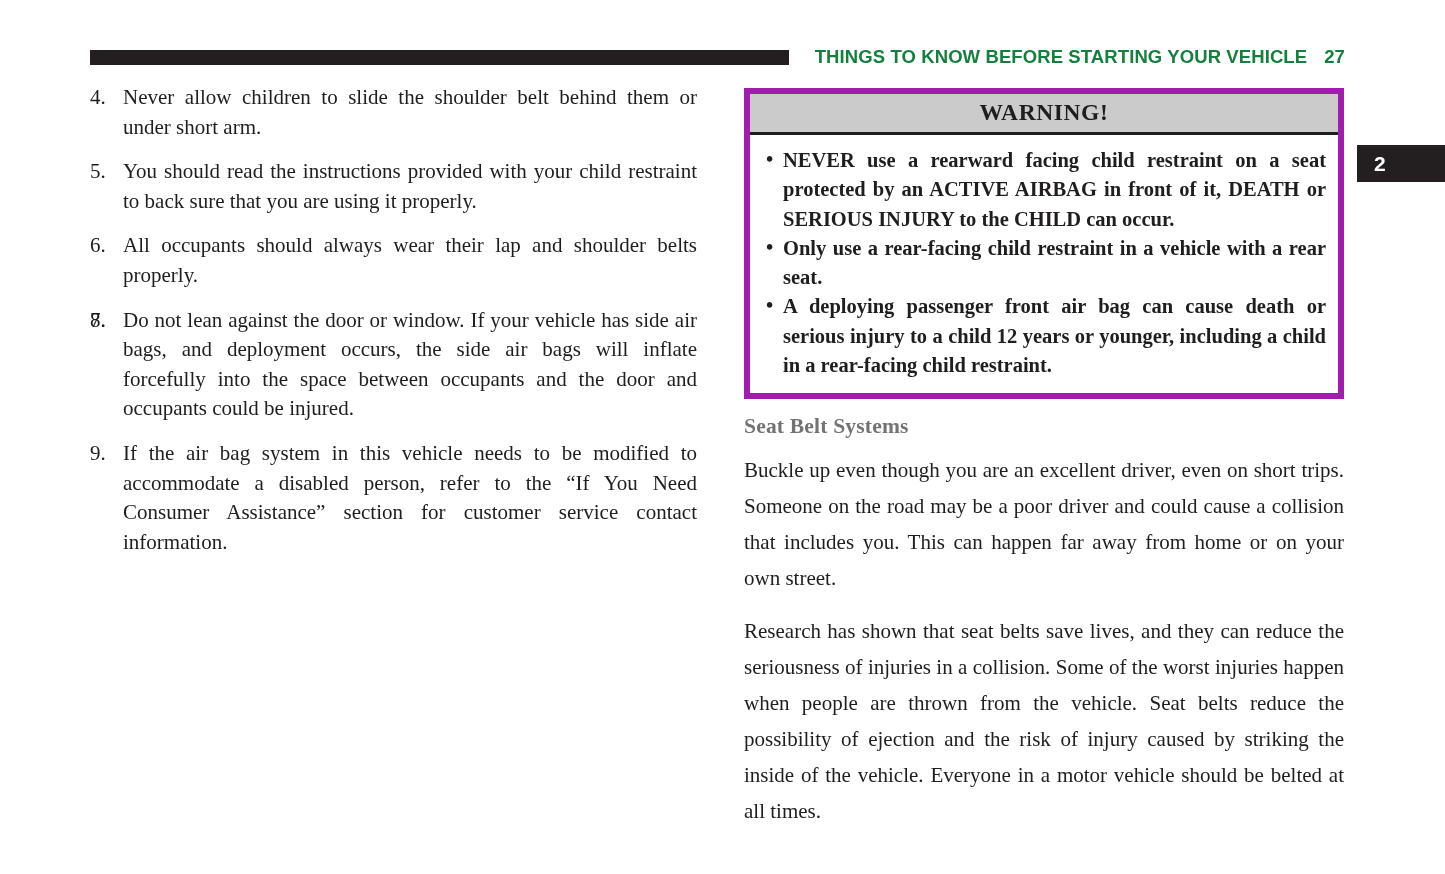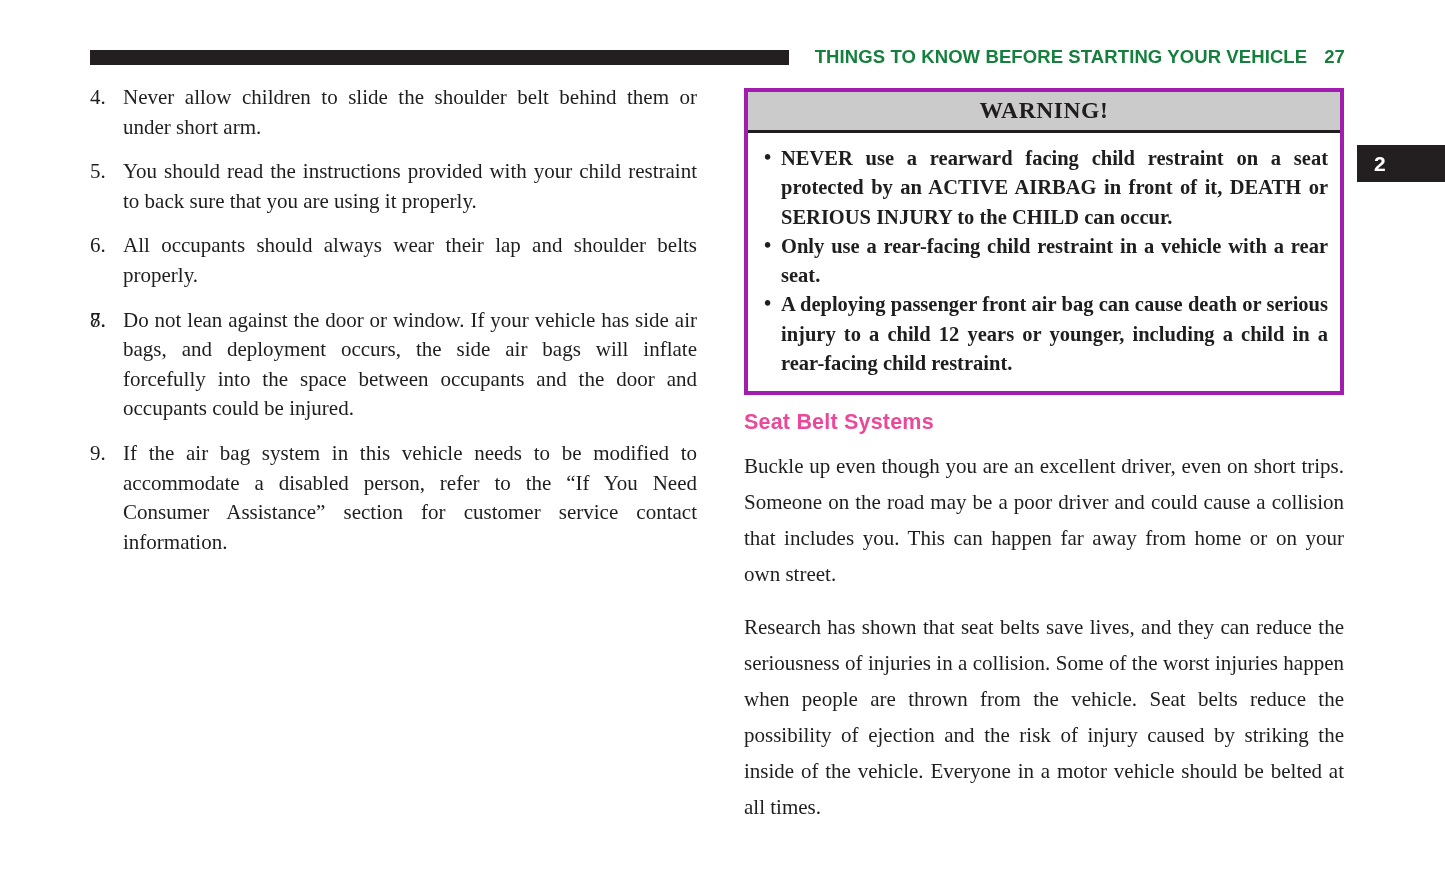--- a/index.html
+++ b/index.html
@@ -29,34 +29,34 @@
   .col-left{
     position:absolute;left:90px;top:83px;width:607px;
     font-size:21px;line-height:29.6px;
   }
   .intro{margin:0 0 15px 33px;text-align:justify;}
   .numbered-list{list-style:none;margin:0;padding:0;}
   .numbered-list li{position:relative;padding-left:33px;margin-bottom:15px;text-align:justify;}
   .numbered-list .num{position:absolute;left:0;top:0;}
   
   .col-right{position:absolute;left:744px;top:88px;width:600px;}
-  .warning-box{border:4px solid #a21caf;box-sizing:border-box;}
+  .warning-box{border:6px solid #a21caf;box-sizing:border-box;}
   .warning-title{
     background:#cbcbcb;border-bottom:3px solid #1f1d1e;text-align:center;
     font-weight:bold;font-size:23.5px;padding:5px 0 6px;letter-spacing:0.6px;
   }
   .warning-list{
     list-style:none;margin:0;padding:11px 12px 13px 13px;
     font-weight:bold;font-size:20.5px;line-height:29.3px;
   }
   .warning-list li{position:relative;padding-left:20px;text-align:justify;}
   .warning-list .bullet{position:absolute;left:3px;top:-1px;}
   .section-heading{
-    font-family:Liberation Sans, sans-serif;font-weight:bold;
-    font-size:21.5px;margin:15px 0 13px;letter-spacing:0.2px;color:#ec4899;
+    font-family:Liberation Serif, serif;font-weight:bold;
+    font-size:21.5px;margin:15px 0 13px;letter-spacing:0.2px;color:#737373;
   }
   .body-paragraphs p{
     font-size:21px;line-height:36px;text-align:justify;margin:0 0 17px;
   }
 </style>
 </head>
 <body>
 
 <div class="page">
 

